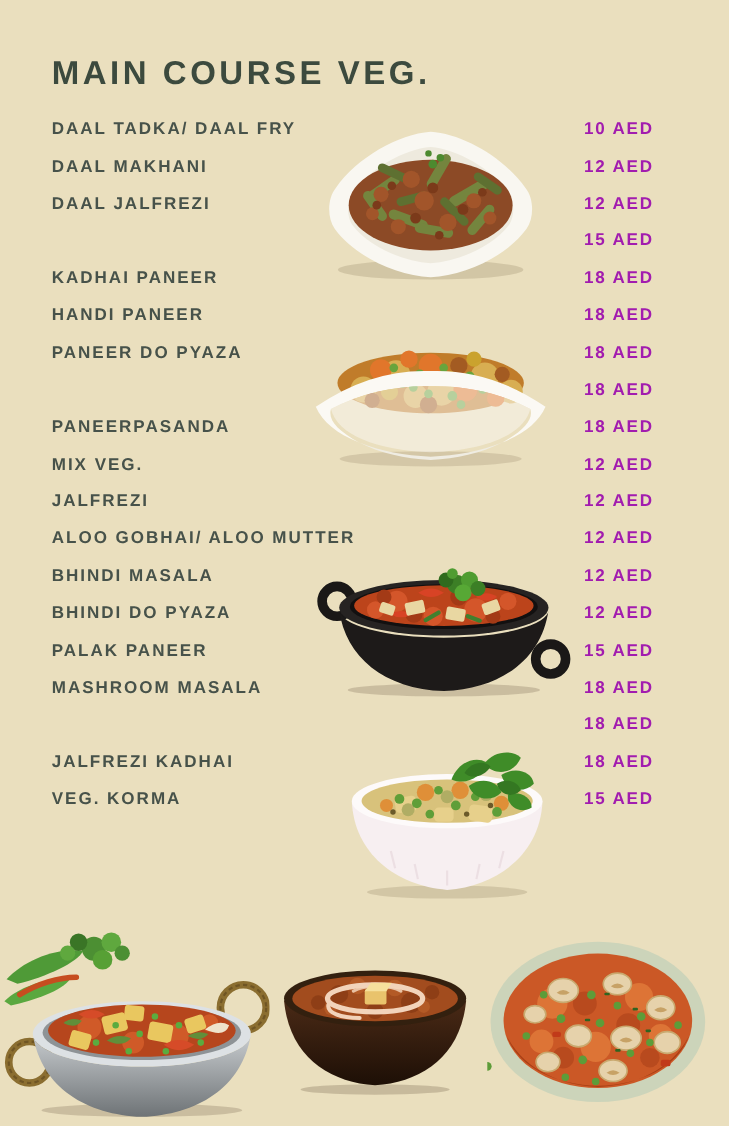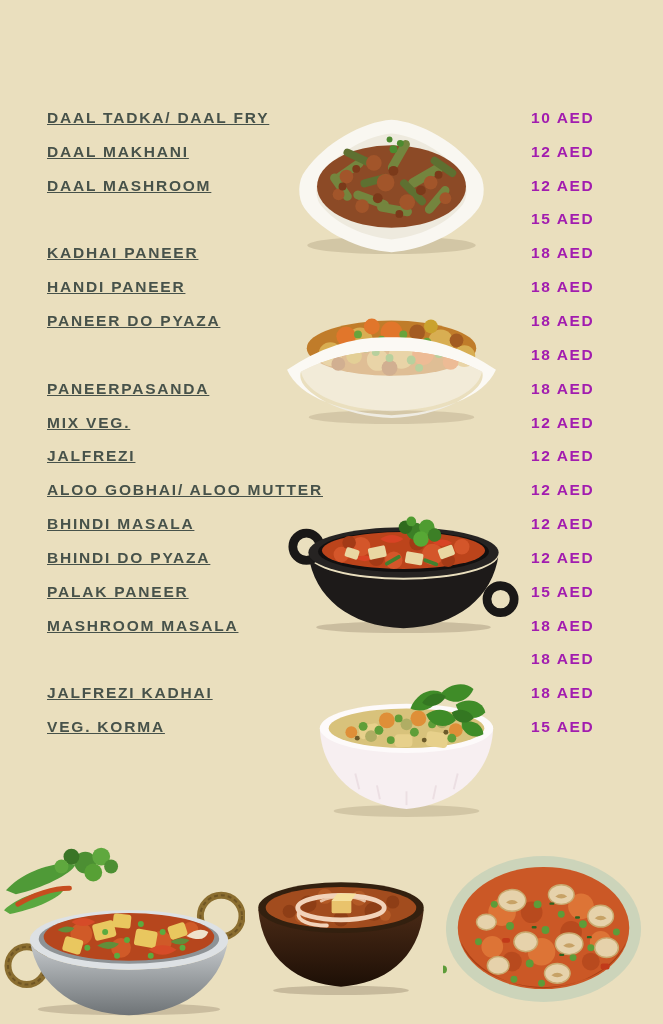--- a/index.html
+++ b/index.html
@@ -12,47 +12,48 @@
   }
   .title{
     position:absolute;left:47px;top:50px;
     font-size:30px;font-weight:bold;letter-spacing:3.2px;
     color:#3C4A3E;white-space:nowrap;
   }
   .menu{position:absolute;left:47px;top:101px;width:560px;}
   .row{position:relative;height:33.85px;display:flex;align-items:center;}
   .dish{
     font-size:15.5px;font-weight:bold;letter-spacing:1.8px;
-    color:#47524A;white-space:nowrap;text-decoration:underline;
+    color:#47524A;white-space:nowrap;
   }
   .price{
     position:absolute;left:484px;top:50%;transform:translateY(-50%);
     font-size:15.5px;font-weight:bold;letter-spacing:1.6px;
     color:#a21caf;white-space:nowrap;
   }
   .photo{position:absolute;}
   .photo svg{display:block;width:100%;height:100%;}
 </style>
 </head>
 <body>
 
 <div class="page">
 
+  <div class="title">MAIN COURSE VEG.</div>
 
   <div class="menu">
     <div class="row">
         <span class="dish">DAAL TADKA/ DAAL FRY</span>
         <span class="price">10 AED</span>
       </div>
     <div class="row">
         <span class="dish">DAAL MAKHANI</span>
         <span class="price">12 AED</span>
       </div>
     <div class="row">
-        <span class="dish">DAAL MASHROOM</span>
+        <span class="dish">DAAL JALFREZI</span>
         <span class="price">12 AED</span>
       </div>
     <div class="row">
         <span class="price">15 AED</span>
       </div>
     <div class="row">
         <span class="dish">KADHAI PANEER</span>
         <span class="price">18 AED</span>
       </div>
     <div class="row">

